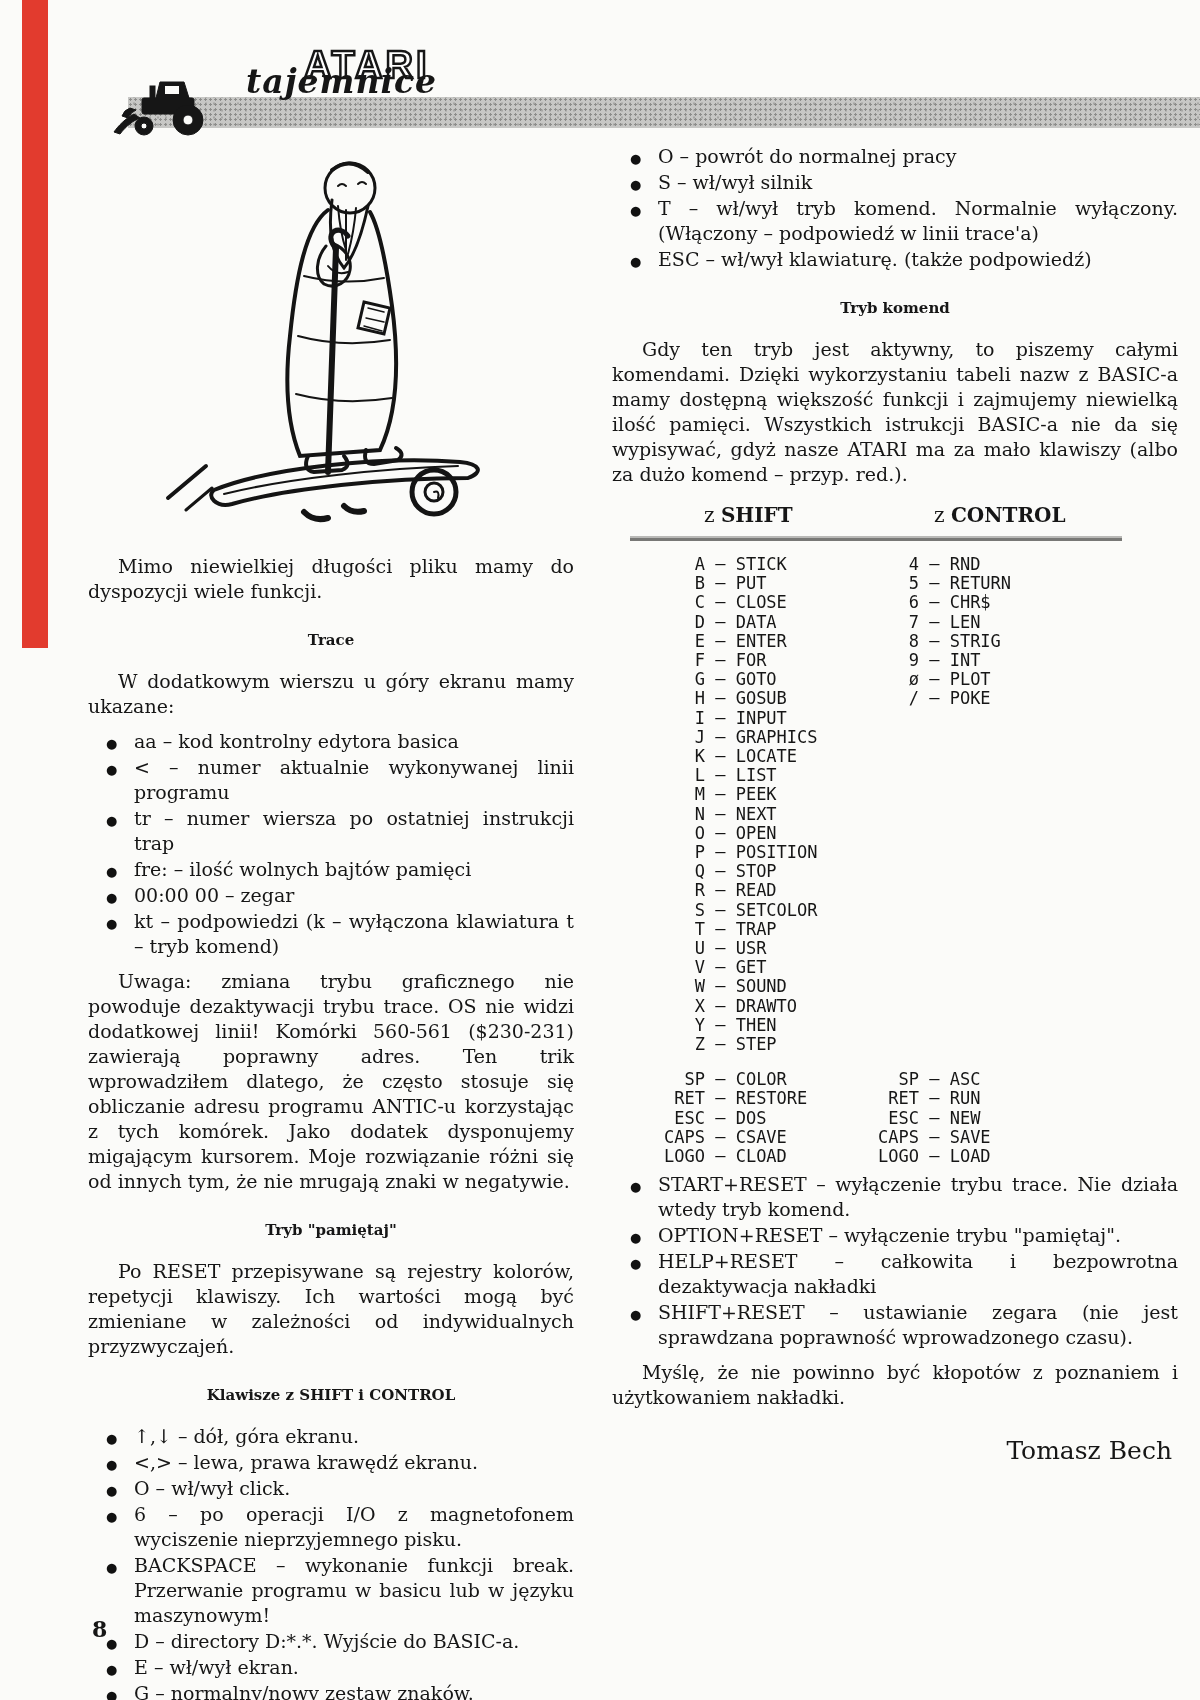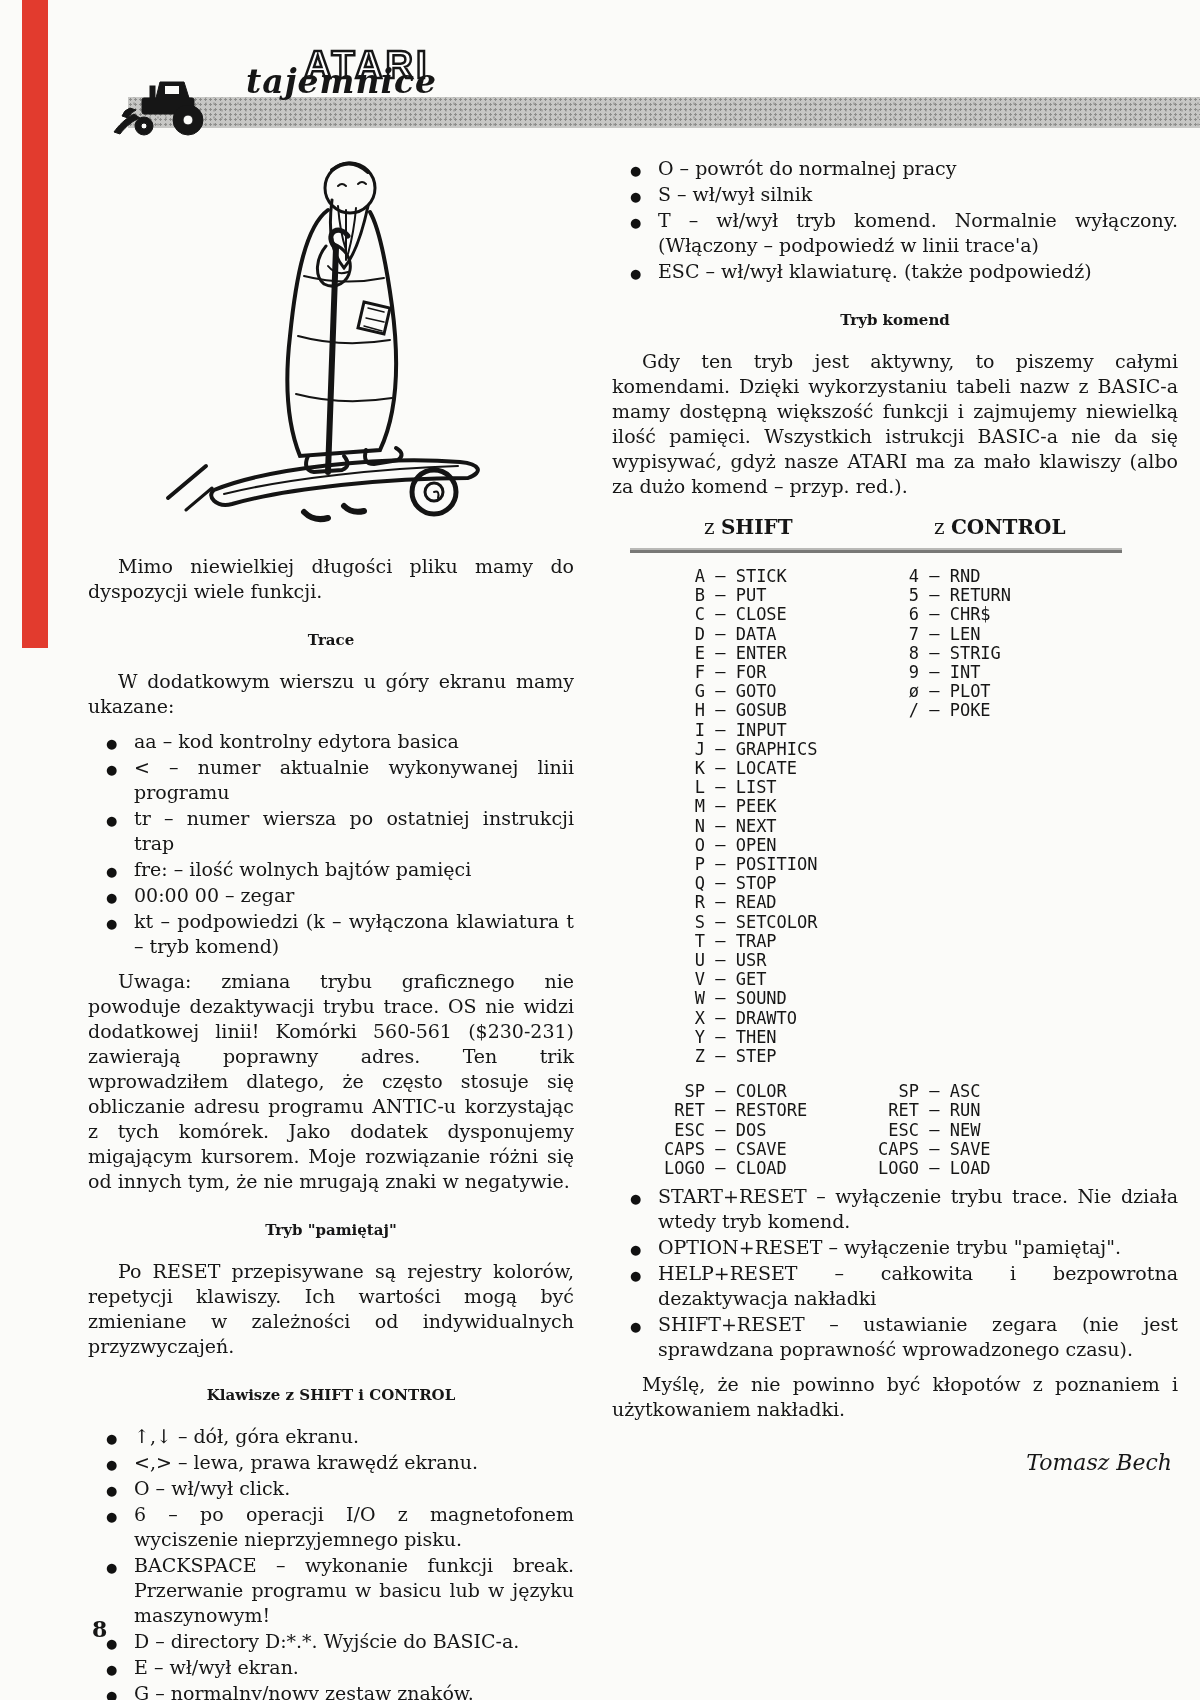--- a/index.html
+++ b/index.html
@@ -63,21 +63,21 @@
     width:492px; height:3px; margin:10px 0 14px 18px;
     background:#787876; box-shadow:0 -2px 0 #b9b9b7;
   }
   .km-body { display:flex; margin-left:52px; font-family:"DejaVu Sans Mono", monospace; font-size:17px; }
   .km-col1 { width:214px; }
   .km-row { display:flex; line-height:19.2px; white-space:pre; }
   .kk { display:inline-block; width:4ch; text-align:right; }
   .ks { display:inline-block; padding:0 1ch; }
   .km-special { margin-top:16px; }
 
-  .signature { text-align:right; font-style:italic; font-size:22px; margin-top:28px; padding-right:6px; }
+  .signature { text-align:right; font-size:25px; margin-top:28px; padding-right:6px; }
   .page-number { position:absolute; left:92px; top:1616px; font-size:22px; font-weight:bold; }
 </style>
 </head>
 <body>
 
 <div class="red-bar" style="background:#e23b2e;"></div>
 
 <div class="logo">
   <span class="logo-outline">ATARI</span>
   <span class="logo-script">tajemnice</span>
@@ -173,21 +173,21 @@
       <li>O – wł/wył click.</li>
       <li>6 – po operacji I/O z magnetofonem wyciszenie nieprzyjemnego pisku.</li>
       <li>BACKSPACE – wykonanie funkcji break. Przerwanie programu w basicu lub w języku maszynowym!</li>
       <li>D – directory D:*.*. Wyjście do BASIC-a.</li>
       <li>E – wł/wył ekran.</li>
       <li>G – normalny/nowy zestaw znaków.</li>
     </ul>
 </div>
 
 <div class="col right-col">
-  <ul class="bullets" style="margin-top:16px">
+  <ul class="bullets" style="margin-top:4px">
 
   <li>O – powrót do normalnej pracy</li>
       <li>S – wł/wył silnik</li>
       <li>T – wł/wył tryb komend. Normalnie wyłączony. (Włączony – podpowiedź w linii trace'a)</li>
       <li>ESC – wł/wył klawiaturę. (także podpowiedź)</li>
     </ul>
 
   <h3>Tryb komend</h3>
   <p class="indent">Gdy ten tryb jest aktywny, to piszemy całymi komendami. Dzięki wykorzystaniu tabeli nazw z BASIC-a mamy dostępną większość funkcji i zajmujemy niewielką ilość pamięci. Wszystkich istrukcji BASIC-a nie da się wypisywać, gdyż nasze ATARI ma za mało klawiszy (albo za dużo komend – przyp. red.).</p>
 

